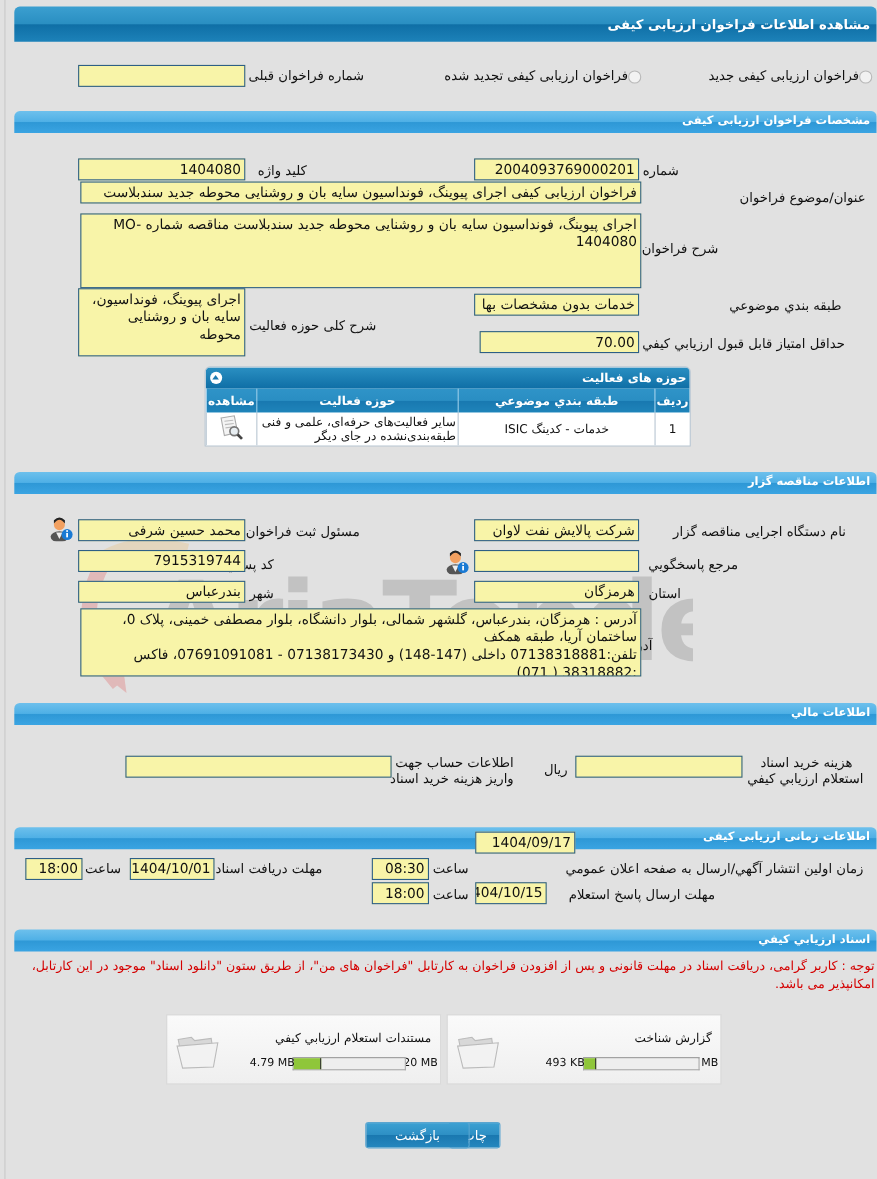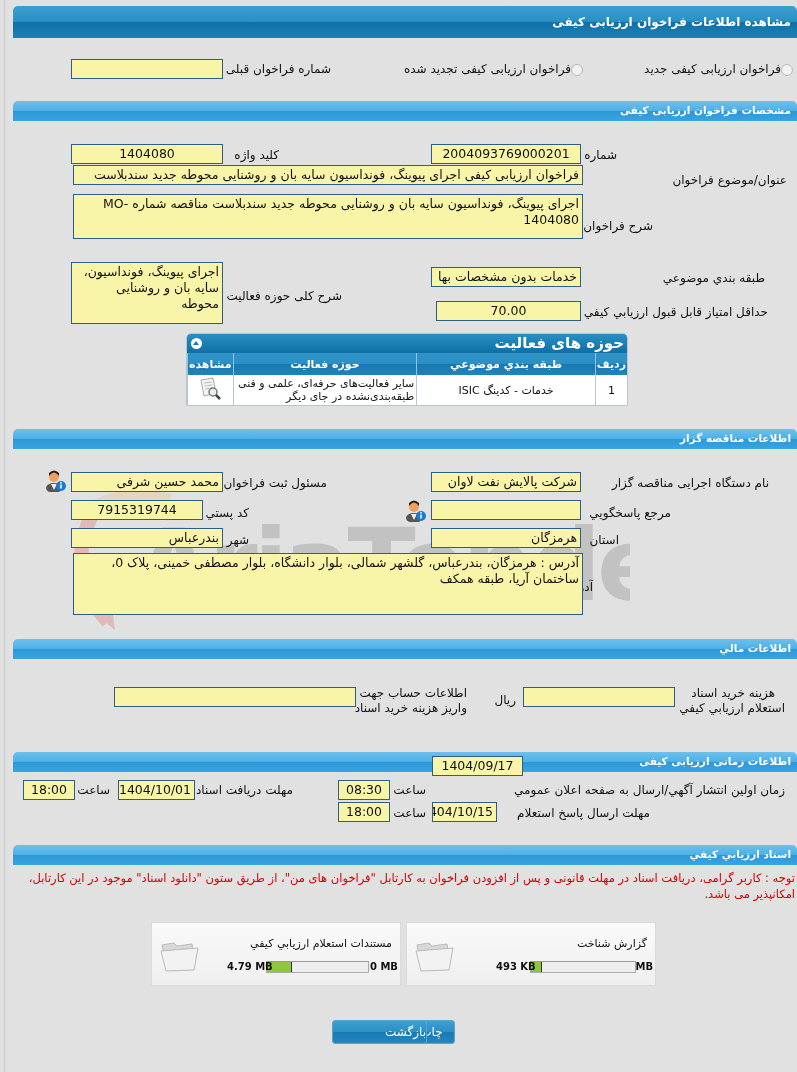--- a/index.html
+++ b/index.html
@@ -27,34 +27,34 @@
     height:20px; line-height:19px; font-size:10.5px;
     background:linear-gradient(#6dc0ec 0%, #4fb0e6 48%, #2e98d6 52%, #3aa4e2 100%);
   }
 
   
   .fld {
     position:absolute; background:#f8f4a8; border:1px solid #2d5f86;
     box-sizing:border-box; font-size:12.5px; white-space:nowrap; overflow:hidden;
     line-height:18px; height:20px; direction:rtl; padding:0 3px;
   }
-  .fld.c { text-align:center; }
+  .fld.c { text-align:right; }
   .fld.r { text-align:right; }
   .fld.multi { white-space:normal; line-height:16px; height:auto; padding:1px 3px; }
   .lbl { position:absolute; direction:rtl; text-align:right; white-space:nowrap; font-size:12px; }
 
   .radio {
     display:inline-block; width:10px; height:10px; border-radius:50%;
     border:1px solid #b8b8b8; background:#f2f2f2; vertical-align:middle;
   }
 
   
   .tbl { position:absolute; left:186px; top:333px; width:440px; direction:rtl; border-radius:5px 5px 0 0; overflow:hidden; background:#fff; border:1px solid #b8c6d2; }
   .tbl .cap {
-    height:19px; line-height:19px; color:#fff; font-weight:bold; font-size:15px; padding-right:3px;
+    height:19px; line-height:19px; color:#fff; font-weight:bold; font-size:11px; padding-right:3px;
     background:linear-gradient(#2a8fc2, #0f6fa6);
     position:relative;
   }
   .tbl .cap .tog { position:absolute; left:4px; top:4px; width:11px; height:11px; border-radius:50%; background:#fff; }
   .tbl .cap .tog::after { content:""; position:absolute; left:2px; top:3px; border-left:3.5px solid transparent; border-right:3.5px solid transparent; border-bottom:4px solid #1a78b0; }
   .tbl table { border-collapse:collapse; width:100%; font-size:11px; }
   .tbl th {
     color:#fff; font-weight:bold; height:20px; font-size:11px;
     background:linear-gradient(#2f94c8 0%, #2a8ec3 50%, #1878b0 51%, #1f84ba 100%);
     border-left:1px solid #8cc6e6;
@@ -65,21 +65,21 @@
     position:absolute; width:22px; height:24px;
   }
 
   .docbox {
     position:absolute; top:922px; width:250px; height:64px; background:linear-gradient(#fafafa, #efefef);
     border:1px solid #dadada; box-sizing:border-box;
   }
   .docbox .title { position:absolute; right:8px; top:14px; direction:rtl; font-size:11px; white-space:nowrap; }
   .docbox .bar { position:absolute; top:38px; height:12px; width:106px; left:140px; background:#eee; border:1px solid #aaa; box-sizing:border-box; border-top-color:#999; }
   .docbox .bar .fill { position:absolute; left:0; top:0; bottom:0; background:#8fc63a; border-right:1px solid #333; }
-  .docbox .sz { position:absolute; top:38px; font-size:10px; line-height:12px; white-space:nowrap;font-weight:bold; }
+  .docbox .sz { position:absolute; top:38px; font-size:10px; line-height:12px; white-space:nowrap; }
   .folder { position:absolute; left:8px; top:14px; width:40px; height:36px; }
 
   .btn {
     position:absolute; top:1020px; height:24px; line-height:23px; text-align:center; color:#fff;
     font-size:12px; border-radius:3px; border:1px solid #5aa5d0;
     background:linear-gradient(#3ca0d2 0%, #2d8fc4 50%, #1a78b0 51%, #2587be 100%);
     box-sizing:border-box; cursor:pointer;
   }
   .note { position:absolute; right:2px; top:870px; width:795px; direction:rtl; color:#d40000; font-size:11.5px; line-height:16px; text-align:right; }
 
@@ -116,21 +116,21 @@
 
 <div class="lbl" style="right:180px; top:148px;">شماره فراخوان</div>
 <div class="fld c" style="left:431px; top:144px; width:150px;">2004093769000201</div>
 <div class="lbl" style="right:518px; top:148px;">کلید واژه</div>
 <div class="fld c" style="left:71px; top:144px; width:152px;">1404080</div>
 
 <div class="lbl" style="right:10px; top:173px;">عنوان/موضوع فراخوان</div>
 <div class="fld r" style="left:73px; top:165px; width:510px;">فراخوان ارزیابی کیفی اجرای پیوینگ، فونداسیون سایه بان و روشنایی محوطه جدید سندبلاست</div>
 
 <div class="lbl" style="right:144px; top:219px;margin-left:32px;">شرح فراخوان</div>
-<div class="fld multi r" style="left:73px; top:194px; width:510px; height:45px;">اجرای پیوینگ، فونداسیون سایه بان و روشنایی محوطه جدید سندبلاست مناقصه شماره MO-1404080</div>
+<div class="fld multi r" style="left:73px; top:194px; width:510px; height:68px;">اجرای پیوینگ، فونداسیون سایه بان و روشنایی محوطه جدید سندبلاست مناقصه شماره MO-1404080</div>
 
 <div class="lbl" style="right:32px; top:271px;">طبقه بندي موضوعي</div>
 <div class="fld r" style="left:431px; top:267px; width:150px;">خدمات بدون مشخصات بها</div>
 
 <div class="lbl" style="right:455px; top:289px;">شرح کلی حوزه فعالیت</div>
 <div class="fld multi r" style="left:71px; top:262px; width:152px; height:62px;">اجرای پیوینگ، فونداسیون، سایه بان و روشنایی محوطه</div>
 
 <div class="lbl" style="right:29px; top:305px;">حداقل امتیاز قابل قبول ارزيابي کيفي</div>
 <div class="fld c" style="left:436px; top:301px; width:145px;">70.00</div>
 
@@ -189,30 +189,31 @@
 <svg class="person" style="left:405px; top:498px;" viewBox="0 0 22 24">
   <ellipse cx="9" cy="20" rx="8" ry="5" fill="#555"></ellipse>
   <path d="M6 16 L9 22 L12 16 Z" fill="#eee"></path>
   <circle cx="9" cy="9" r="5" fill="#f2a060"></circle>
   <path d="M4 8 Q9 1 14 8 L14 5 Q9 0 4 5 Z" fill="#222"></path>
   <circle cx="16" cy="18" r="5" fill="#1a7ad4"></circle>
   <rect x="15.2" y="16.5" width="1.6" height="4" fill="#fff"></rect>
   <rect x="15.2" y="14" width="1.6" height="1.5" fill="#fff"></rect>
 </svg>
 <div class="lbl" style="right:548px; top:506px;">کد پستي</div>
-<div class="fld c" style="left:71px; top:500px; width:132px;">7915319744</div>
+<div class="fld c" style="left:71px; top:500px; width:152px;">7915319744</div>
 
 <div class="lbl" style="right:178px; top:533px;">استان</div>
 <div class="fld r" style="left:431px; top:528px; width:150px;">هرمزگان</div>
 <div class="lbl" style="right:548px; top:533px;">شهر</div>
 <div class="fld r" style="left:71px; top:528px; width:152px;">بندرعباس</div>
 
 <div class="lbl" style="right:204px; top:580px;">آدرس</div>
 <div class="fld multi r" style="left:73px; top:553px; width:510px; height:62px;">
   <div>آدرس : هرمزگان، بندرعباس، گلشهر شمالی، بلوار دانشگاه، بلوار مصطفی خمینی، پلاک 0، ساختمان آریا، طبقه همکف</div>
+  <div>تلفن:07138318881 داخلی (147-148) و 07138173430 - 07691091081، فاکس :38318882 ( 071)</div>
 </div>
 
 <div class="sec sub" style="top:639px;">
   <span>اطلاعات مالي</span>
 </div>
 <div class="lbl" style="right:12px; top:686px; line-height:15px;">
   <div style="padding-right:10px;">هزینه خرید اسناد</div>
   <div>استعلام ارزيابي کيفي</div>
 </div>
 <div class="fld c" style="left:523px; top:687px; width:152px;"></div>
@@ -266,13 +267,13 @@
   </svg>
   <div class="title">مستندات استعلام ارزيابي کيفي</div>
   <div class="sz" style="right:2px;">20 MB</div>
   <div class="bar" style="left:114px; width:103px;">
     <div class="fill" style="width:24%;"></div>
   </div>
   <div class="sz" style="left:75px;">4.79 MB</div>
 </div>
 
 <div class="btn" style="left:408px; width:47px;">چاپ</div>
-<div class="btn" style="left:332px; width:95px;text-align:right;">بازگشت</div>
+<div class="btn" style="left:332px; width:95px;">بازگشت</div>
 
 </body></html>

